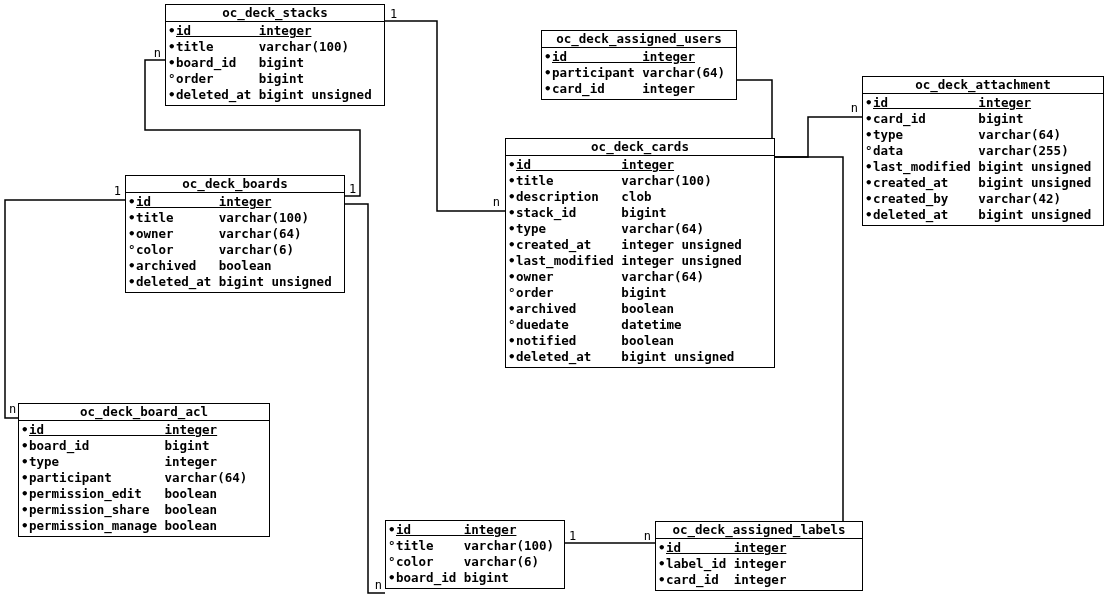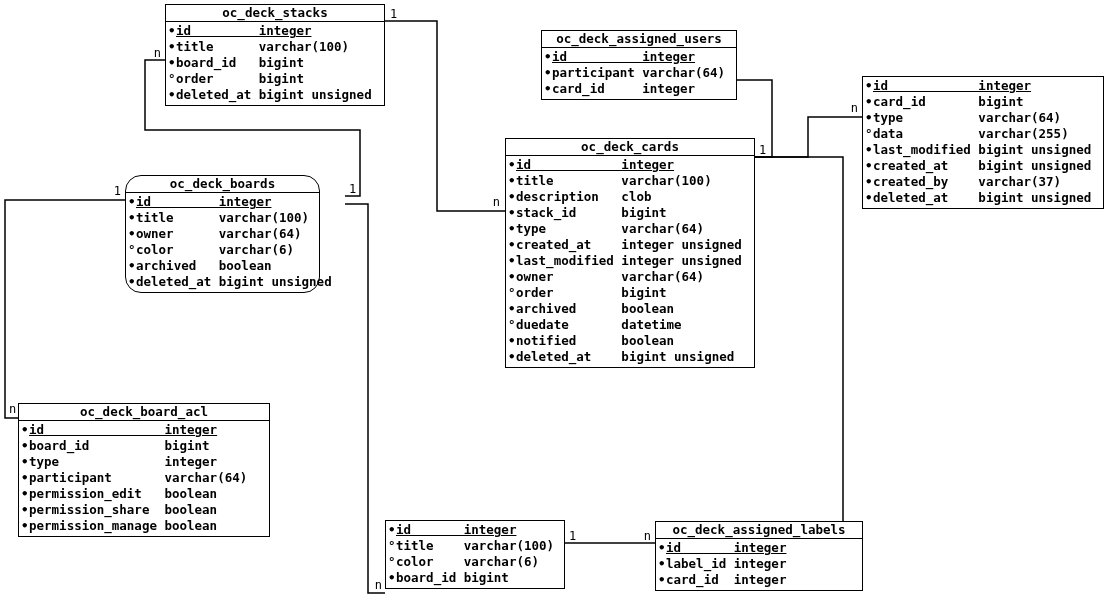--- a/index.html
+++ b/index.html
@@ -20,22 +20,22 @@
   }
   .rows{padding:1px 2px 2px 2px;font-weight:bold;}
   .row{line-height:16px;height:16px;white-space:pre;}
   .bullet{display:inline-block;width:8px;}
   .ftext{white-space:pre;}
   .pk{text-decoration:underline;}
   
   .e0{left:165px;top:4px;width:220px;}
   .e1{left:525px;top:30px;width:196px;margin-left:16px;}
   .e2{left:862px;top:76px;width:242px;}
-  .e3{left:505px;top:138px;width:250px;}
-  .e4{left:125px;top:175px;width:195px;border-radius:16px;}
+  .e3{left:505px;top:138px;width:270px;}
+  .e4{left:125px;top:175px;width:220px;}
   .e5{left:18px;top:403px;width:252px;}
   .e6{left:385px;top:520px;width:180px;}
   .e7{left:655px;top:521px;width:208px;}
 </style>
 </head>
 <body>
 
 <div class="canvas">
 
   <svg class="rel-layer" width="1105" height="604">
@@ -84,28 +84,29 @@
   <div class="entity e1">
     <div class="ehead">oc_deck_assigned_users</div>
     <div class="rows">
         <div class="row"><span class="bullet">•</span><span class="ftext pk">id          integer</span></div>
         <div class="row"><span class="bullet">•</span><span class="ftext">participant varchar(64)</span></div>
         <div class="row"><span class="bullet">•</span><span class="ftext">card_id     integer</span></div>
       </div>
   </div>
 
   <div class="entity e2">
+    <div class="ehead">oc_deck_attachment</div>
     <div class="rows">
         <div class="row"><span class="bullet">•</span><span class="ftext pk">id            integer</span></div>
         <div class="row"><span class="bullet">•</span><span class="ftext">card_id       bigint</span></div>
         <div class="row"><span class="bullet">•</span><span class="ftext">type          varchar(64)</span></div>
         <div class="row"><span class="bullet">°</span><span class="ftext">data          varchar(255)</span></div>
         <div class="row"><span class="bullet">•</span><span class="ftext">last_modified bigint unsigned</span></div>
         <div class="row"><span class="bullet">•</span><span class="ftext">created_at    bigint unsigned</span></div>
-        <div class="row"><span class="bullet">•</span><span class="ftext">created_by    varchar(37)</span></div>
+        <div class="row"><span class="bullet">•</span><span class="ftext">created_by    varchar(42)</span></div>
         <div class="row"><span class="bullet">•</span><span class="ftext">deleted_at    bigint unsigned</span></div>
       </div>
   </div>
 
   <div class="entity e3">
     <div class="ehead">oc_deck_cards</div>
     <div class="rows">
         <div class="row"><span class="bullet">•</span><span class="ftext pk">id            integer</span></div>
         <div class="row"><span class="bullet">•</span><span class="ftext">title         varchar(100)</span></div>
         <div class="row"><span class="bullet">•</span><span class="ftext">description   clob</span></div>

